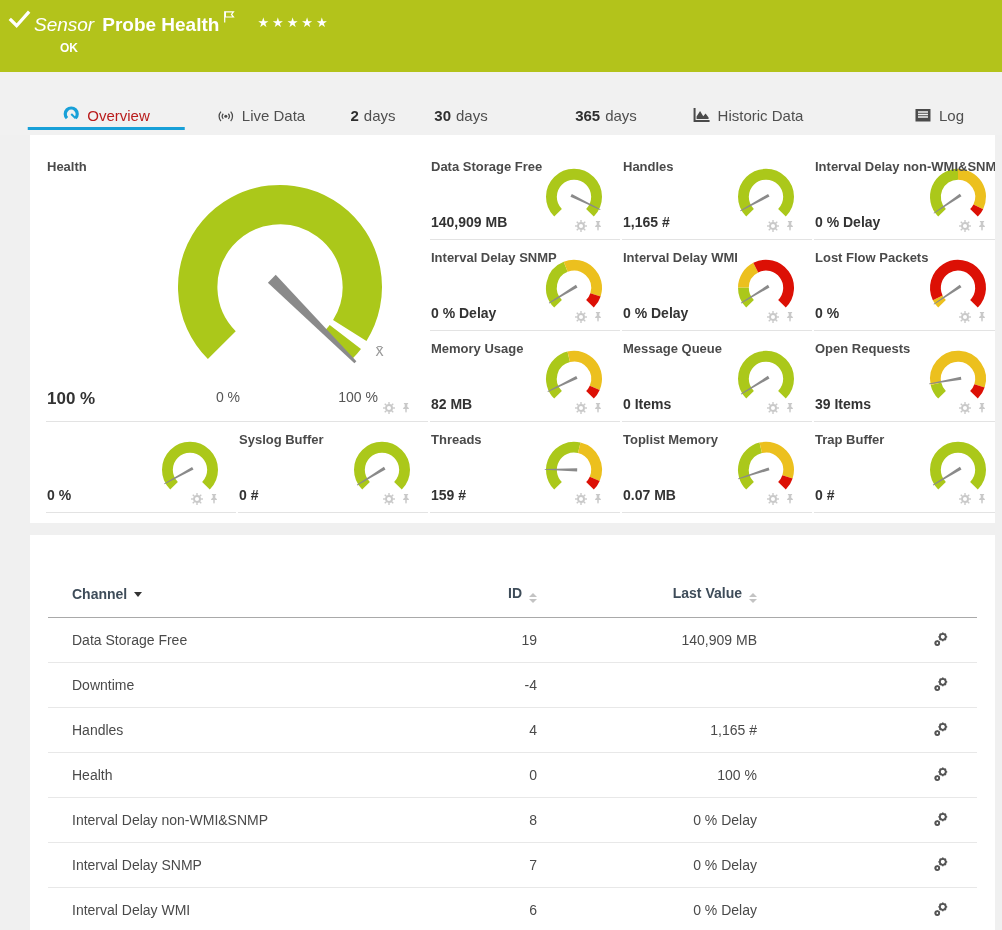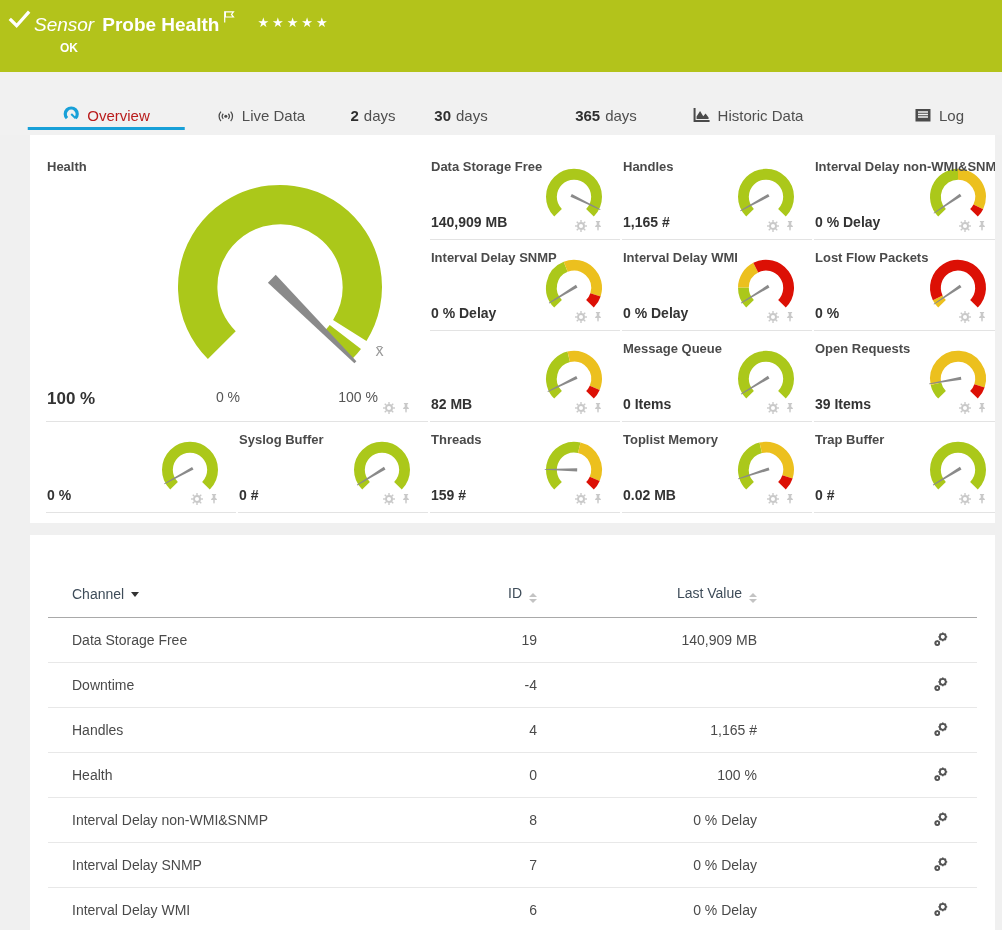--- a/index.html
+++ b/index.html
@@ -37,21 +37,21 @@
   .tile-icons svg{width:12px;height:12px;display:block;}
   .health-tile{grid-column:1 / span 2;grid-row:1 / span 3;}
   .health-gauge{position:absolute;left:118px;top:22px;width:232px;height:204px;}
   .health-value{position:absolute;left:1px;bottom:12px;font-size:17px;font-weight:bold;color:#333;}
   .axis-label{position:absolute;bottom:16px;font-size:14px;color:#555;transform:translateX(-50%);}
   .axis-min{left:182px;}
   .axis-max{left:312px;}
   
   .table-card{margin:0 7px 0 30px;background:#fff;padding:44px 18px 40px 18px;min-height:380px;}
   table{width:100%;border-collapse:collapse;font-size:14px;color:#4a4a4a;}
-  th{text-align:left;font-weight:normal;color:#3e4c59;padding:6px 0 14px 0;
+  th{text-align:left;font-weight:bold;color:#3e4c59;padding:6px 0 14px 0;
     border-bottom:1px solid #a9a9a9;cursor:pointer;}
   td{padding:12.5px 0;border-bottom:1px solid #e8e8e8;}
   .first{padding-left:24px;}
   .col-id{width:120px;text-align:right;}
   .col-last{width:220px;text-align:right;padding-right:17px;}
   .col-actions{width:175px;text-align:right;padding-right:28px;}
   .sort-desc{display:inline-block;margin-left:7px;width:0;height:0;
     border-left:4px solid transparent;border-right:4px solid transparent;
     border-top:5px solid #333;vertical-align:2px;}
   .arrows{display:inline-flex;flex-direction:column;gap:2px;margin-left:7px;vertical-align:1px;}
@@ -305,20 +305,21 @@
           </svg>
         </span>
       <span class="ticon">
           <svg viewBox="0 0 16 16" fill="#c9c9c9">
             <path d="M5.2 1.2h5.6v1.4l-1.1.5v3.3l2.1 1.5v1.5H9v3.4L8 14.8l-1-2v-3.4H4.2V7.9l2.1-1.5V3.1l-1.1-.5z"></path>
           </svg>
         </span>
     </div>
     </div>
     <div class="tile">
+    <div class="tile-label">Memory Usage</div>
     <div class="tile-gauge"><svg viewBox="0 0 100 88" width="100%" height="100%">
           <path d="M 24.90 75.10 A 35.5 35.5 0 0 1 41.71 15.48" stroke="#abc81a" stroke-width="17" fill="none"></path>
           <path d="M 41.71 15.48 A 35.5 35.5 0 0 1 82.58 64.10" stroke="#ecc01e" stroke-width="17" fill="none"></path>
           <path d="M 82.58 64.10 A 35.5 35.5 0 0 1 75.10 75.10" stroke="#dc1005" stroke-width="17" fill="none"></path>
           <polygon fill="#8a8a8a" points="53.43,45.65 8.43,69.70 8.95,70.78 55.55,49.96"></polygon>
         </svg></div>
     <div class="tile-value">82 MB</div>
     <div class="tile-icons">
       <span class="ticon">
           <svg viewBox="0 0 16 16">
@@ -484,21 +485,21 @@
     </div>
     </div>
     <div class="tile">
     <div class="tile-label">Toplist Memory</div>
     <div class="tile-gauge"><svg viewBox="0 0 100 88" width="100%" height="100%">
           <path d="M 24.90 75.10 A 35.5 35.5 0 0 1 41.71 15.48" stroke="#abc81a" stroke-width="17" fill="none"></path>
           <path d="M 41.71 15.48 A 35.5 35.5 0 0 1 83.76 60.97" stroke="#ecc01e" stroke-width="17" fill="none"></path>
           <path d="M 83.76 60.97 A 35.5 35.5 0 0 1 75.10 75.10" stroke="#dc1005" stroke-width="17" fill="none"></path>
           <polygon fill="#8a8a8a" points="54.01,46.17 6.07,63.64 6.44,64.79 55.50,50.74"></polygon>
         </svg></div>
-    <div class="tile-value">0.02 MB</div>
+    <div class="tile-value">0.07 MB</div>
     <div class="tile-icons">
       <span class="ticon">
           <svg viewBox="0 0 16 16">
             <circle cx="8" cy="8" r="4" fill="none" stroke="#c9c9c9" stroke-width="2.6"></circle>
             <rect x="7.1" y="0" width="1.8" height="3.4" transform="rotate(0 8 8)" fill="#c9c9c9"></rect>
             <rect x="7.1" y="0" width="1.8" height="3.4" transform="rotate(45 8 8)" fill="#c9c9c9"></rect>
             <rect x="7.1" y="0" width="1.8" height="3.4" transform="rotate(90 8 8)" fill="#c9c9c9"></rect>
             <rect x="7.1" y="0" width="1.8" height="3.4" transform="rotate(135 8 8)" fill="#c9c9c9"></rect>
             <rect x="7.1" y="0" width="1.8" height="3.4" transform="rotate(180 8 8)" fill="#c9c9c9"></rect>
             <rect x="7.1" y="0" width="1.8" height="3.4" transform="rotate(225 8 8)" fill="#c9c9c9"></rect>

